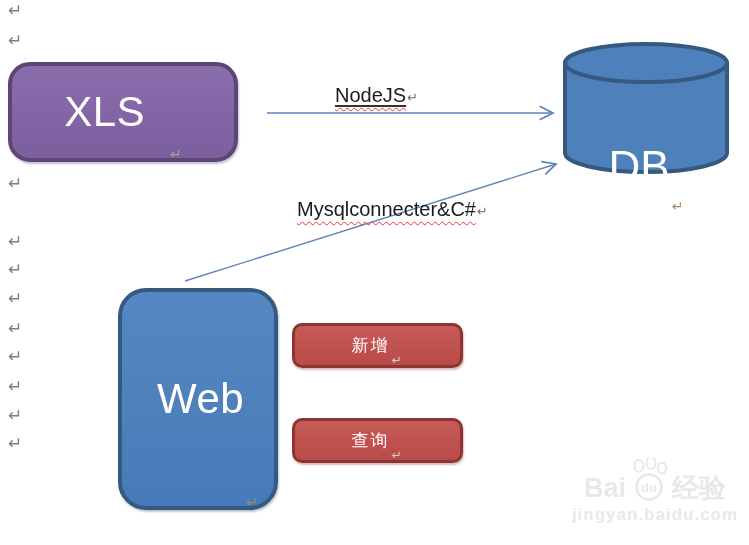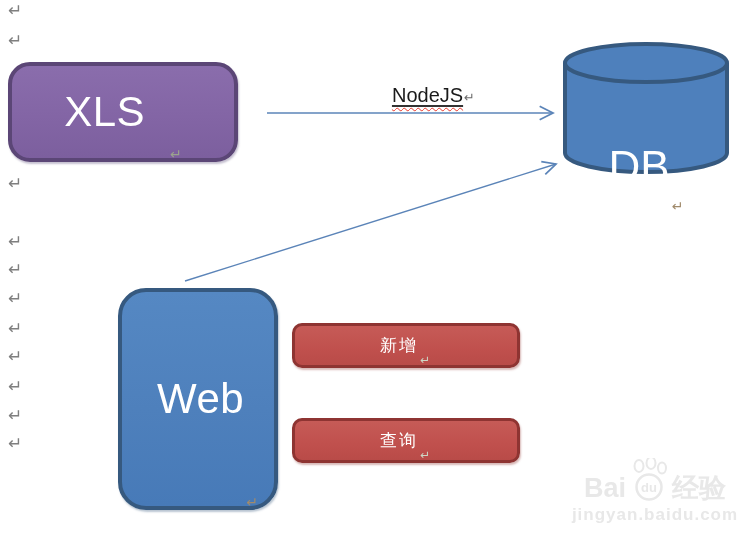--- a/index.html
+++ b/index.html
@@ -62,21 +62,21 @@
     left: 118px; top: 288px; width: 160px; height: 222px;
     border: 4px solid var(--blue_border, #36597F);
     border-radius: 28px;
     background: linear-gradient(180deg, #5588C3 0%, var(--blue_fill, #4E80BC) 55%, #477AB8 100%);
     box-shadow: 1px 2px 2px rgba(54,89,127,0.35);
     padding-left: 19px;
   }
   .web-shape .inmark, .db-label .inmark { color: #a08a6b; }
 
   .diagram-button {
-    left: 292px; width: 228px; height: 45px;
+    left: 292px; width: 171px; height: 45px;
     border: 3.5px solid var(--red_border, #8E3432);
     border-radius: 10px;
     background: linear-gradient(180deg, #C65B57 0%, var(--red_fill, #C0504D) 60%, #B94B48 100%);
     box-shadow: 1px 2px 2px rgba(142,52,50,0.35);
     font-size: 17px;
     letter-spacing: 2px;
   }
   .diagram-button .inmark { font-size: 12px; color: #cdd6c4; top: 2px; }
   .btn-add { top: 323px; }
   .btn-query { top: 418px; border-radius: 10px; }
@@ -95,21 +95,21 @@
     justify-content: center;
     margin-top: 45px;
   }
   .db-label .inmark { top: 24px; }
 
   
   .conn-label {
     position: absolute;
     font-size: 20px;
     color: var(--label_text, #1a1a1a);
-    text-align: right;
+    text-align: left;
     white-space: nowrap;
   }
   .nodejs-label { left: 335px; top: 84px; width: 140px; }
   .mysql-label  { left: 297px; top: 198px; width: 220px; }
   .u-solid { text-decoration: underline solid #333333; text-underline-offset: 3px; }
   .u-wavy  {
     text-decoration: underline wavy var(--wavy_red, #E8392E);
     text-decoration-skip-ink: none;
     text-underline-offset: 5px;
     text-decoration-thickness: 1px;
@@ -185,20 +185,23 @@
   </svg>
   <div class="db-label">
     <span>DB</span>
     <span class="inmark">↵</span>
   </div>
 
   <div class="conn-label nodejs-label">
     <span class="u-solid"><span class="u-wavy">NodeJS</span></span><span class="label-mark">↵</span>
   </div>
 
+  <div class="conn-label mysql-label">
+    <span class="u-wavy">Mysqlconnecter&amp;C#</span><span class="label-mark">↵</span>
+  </div>
 
   <div class="shape web-shape">
     <span class="biglabel">Web</span>
     <span class="inmark">↵</span>
   </div>
 
   <div class="shape diagram-button btn-add">
     <span>新增</span>
     <span class="inmark">↵</span>
   </div>

